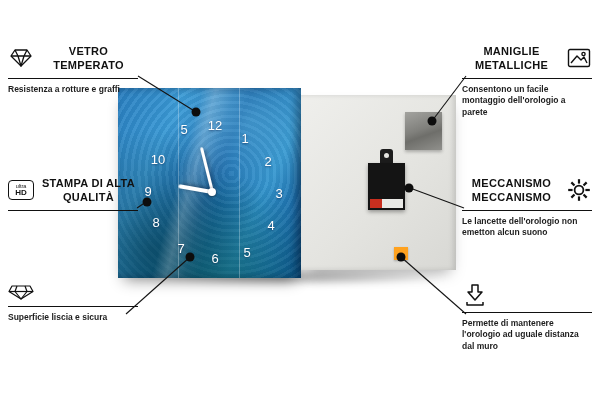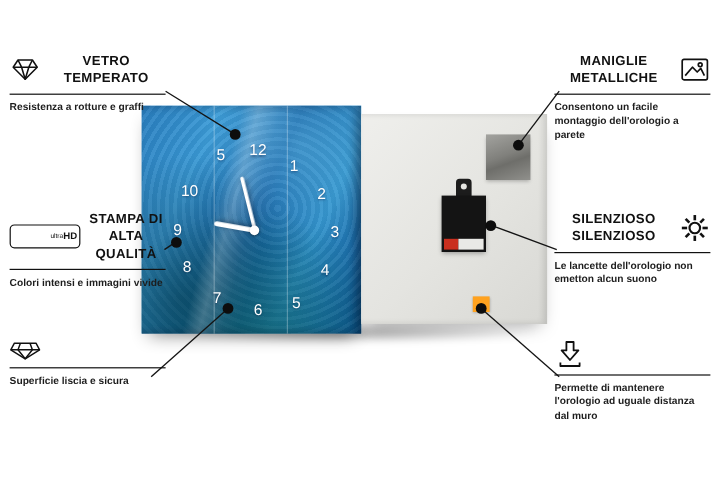--- a/index.html
+++ b/index.html
@@ -61,21 +61,21 @@
   .connectors line{stroke:#141414;stroke-width:1.1;}
   .connectors circle{fill:#0d0d0d;}
   
   .callout{position:absolute;width:130px;}
   .c-head{display:flex;align-items:center;gap:5px;padding-bottom:5px;border-bottom:1.3px solid #111;}
   .c-icon{flex:0 0 26px;display:flex;justify-content:center;align-items:center;}
   .c-title{flex:1;font-size:11px;font-weight:bold;letter-spacing:.3px;text-align:center;line-height:1.3;}
   .c-desc{margin-top:5px;font-size:8.5px;line-height:1.35;text-align:left;color:#1d1d1d;font-weight:bold;}
   .uhd{
     width:24px;height:18px;border:1.3px solid #111;border-radius:4px;
-    display:flex;flex-direction:row;align-items:center;line-height:1;padding-left:33px;
+    display:flex;flex-direction:column;align-items:center;justify-content:center;line-height:1;
   }
   .uhd .t{font-size:5.5px;}
   .uhd .b{font-size:8px;font-weight:bold;}
 </style>
 </head>
 <body>
 
 <div class="product">
 
   <div class="shadow"></div>
@@ -150,21 +150,20 @@
 <div class="callout" style="left:8px;top:176px;">
   <div class="c-head">
     <span class="c-icon">
       <span class="uhd">
         <span class="t">ultra</span>
         <span class="b">HD</span>
       </span>
     </span>
     <span class="c-title">STAMPA DI ALTA QUALITÀ</span>
   </div>
-  <div class="c-desc">Colori intensi e immagini vivide</div>
 </div>
 
 <div class="callout" style="left:8px;top:283px;">
   <div class="c-head">
     <span class="c-icon">
       <svg width="26" height="18" viewBox="0 0 26 18">
         <g fill="none" stroke="#111" stroke-width="1.2" stroke-linejoin="round">
           <path d="M4 3 L22 3 L25 8.5 L13 16 L1 8.5 Z"></path>
           <path d="M1 8.5 L25 8.5"></path>
           <path d="M9 3 L7 8.5 L13 16 L19 8.5 L17 3"></path>
@@ -186,21 +185,21 @@
           <circle cx="16.5" cy="6" r="1.6"></circle>
         </g>
       </svg>
     </span>
   </div>
   <div class="c-desc">Consentono un facile montaggio dell'orologio a parete</div>
 </div>
 
 <div class="callout" style="left:462px;top:176px;">
   <div class="c-head">
-    <span class="c-title">SILENZIOSO SILENZIOSO</span>
+    <span class="c-title">MECCANISMO MECCANISMO</span>
     <span class="c-icon">
       <svg width="24" height="24" viewBox="0 0 24 24">
         <circle cx="12" cy="12" r="4.4" fill="none" stroke="#111" stroke-width="1.8"></circle>
         <g fill="#111">
           <rect x="10.9" y="1.2" width="2.2" height="4.4"></rect>
           <rect x="10.9" y="1.2" width="2.2" height="4.4" transform="rotate(45 12 12)"></rect>
           <rect x="10.9" y="1.2" width="2.2" height="4.4" transform="rotate(90 12 12)"></rect>
           <rect x="10.9" y="1.2" width="2.2" height="4.4" transform="rotate(135 12 12)"></rect>
           <rect x="10.9" y="1.2" width="2.2" height="4.4" transform="rotate(180 12 12)"></rect>
           <rect x="10.9" y="1.2" width="2.2" height="4.4" transform="rotate(225 12 12)"></rect>

